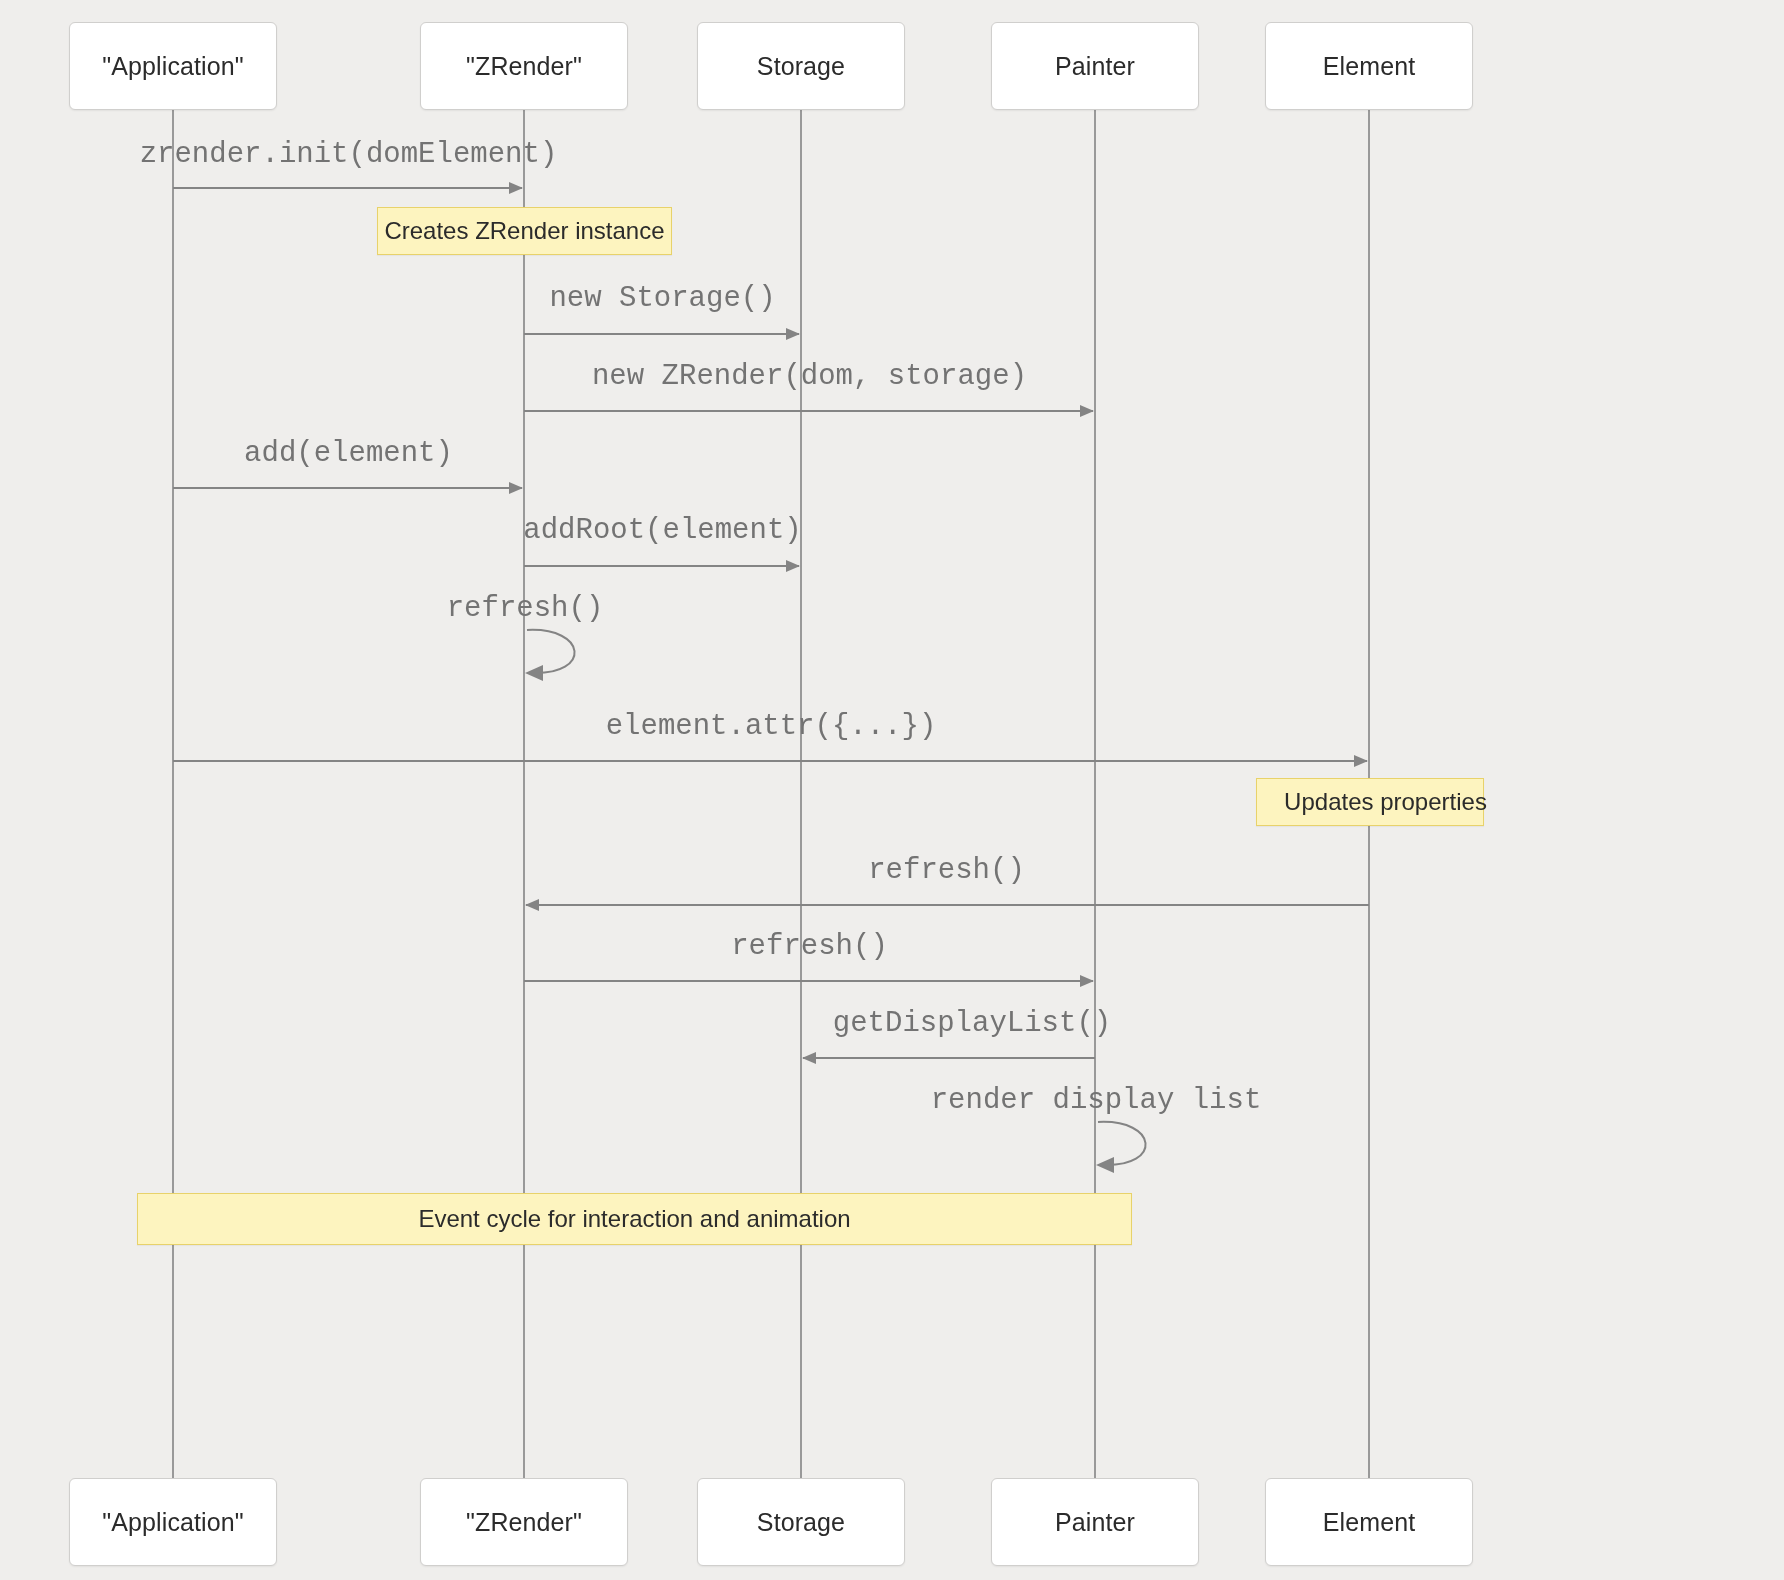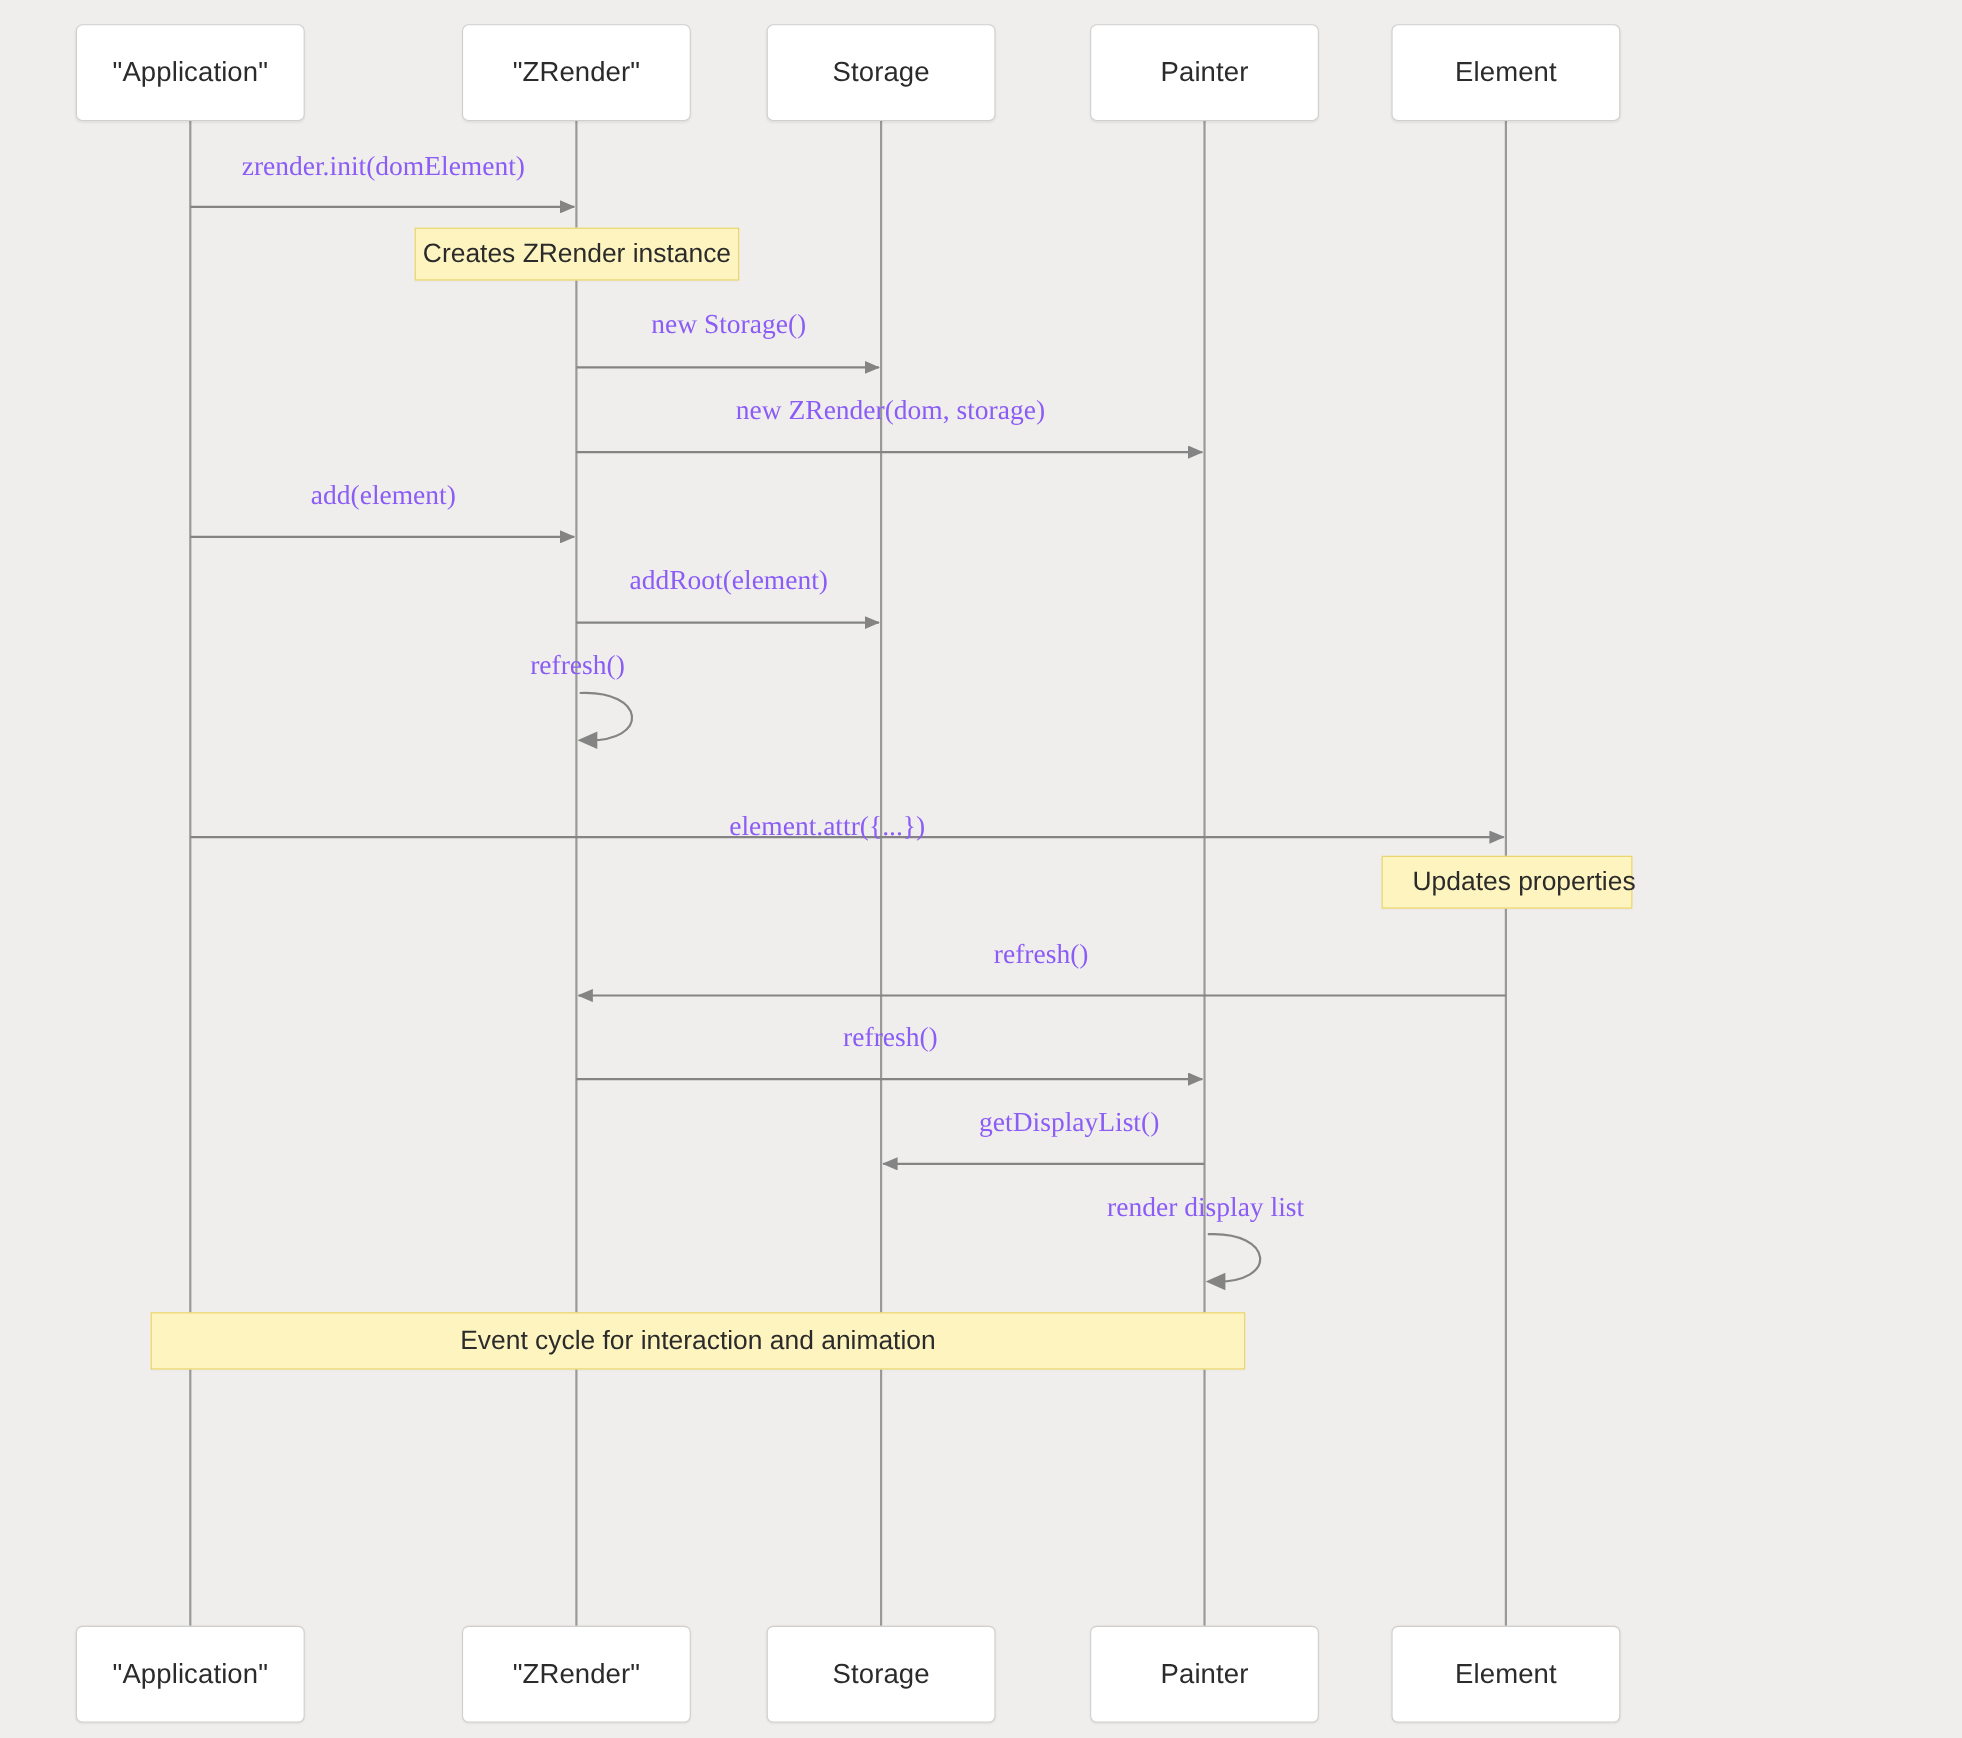--- a/index.html
+++ b/index.html
@@ -59,24 +59,24 @@
     justify-content: center;
   }
   .note-label {
     font-size: 24px;
     color: #2b2b2b;
     white-space: nowrap;
     font-family: "Liberation Sans", sans-serif;
   }
   .msg-label {
     position: absolute;
-    font-size: 25px;
-    color: #8b5cf6;
+    font-size: 29px;
+    color: #737373;
     white-space: nowrap;
-    font-family: Liberation Serif, serif;
+    font-family: Liberation Mono, monospace;
     transform: translateX(-50%);
   }
 </style>
 </head>
 <body>
 
 <div id="diagram-root">
 
   <svg class="layer" viewBox="0 0 1784 1580" xmlns="http://www.w3.org/2000/svg">
     <defs>
@@ -151,21 +151,21 @@
       </div>
     </div>
 
   <div id="message-labels">
       <div class="msg-label" style="left: 348.5px; top: 138px;">zrender.init(domElement)</div>
       <div class="msg-label" style="left: 662.5px; top: 282px;">new Storage()</div>
       <div class="msg-label" style="left: 809.5px; top: 360px;">new ZRender(dom, storage)</div>
       <div class="msg-label" style="left: 348.5px; top: 437px;">add(element)</div>
       <div class="msg-label" style="left: 662.5px; top: 514px;">addRoot(element)</div>
       <div class="msg-label" style="left: 525px; top: 592px;">refresh()</div>
-      <div class="msg-label" style="left: 752px; top: 710px; margin-top: 28px;">element.attr({...})</div>
+      <div class="msg-label" style="left: 771px; top: 710px;">element.attr({...})</div>
       <div class="msg-label" style="left: 946.5px; top: 854px;">refresh()</div>
       <div class="msg-label" style="left: 809.5px; top: 930px;">refresh()</div>
       <div class="msg-label" style="left: 972px; top: 1007px;">getDisplayList()</div>
       <div class="msg-label" style="left: 1096px; top: 1084px;">render display list</div>
     </div>
 
   <div id="notes-layer">
       <div class="note-box center" style="left: 377px; top: 207px; width: 295px; height: 48px;">
         <span class="note-label">Creates ZRender instance</span>
       </div>

